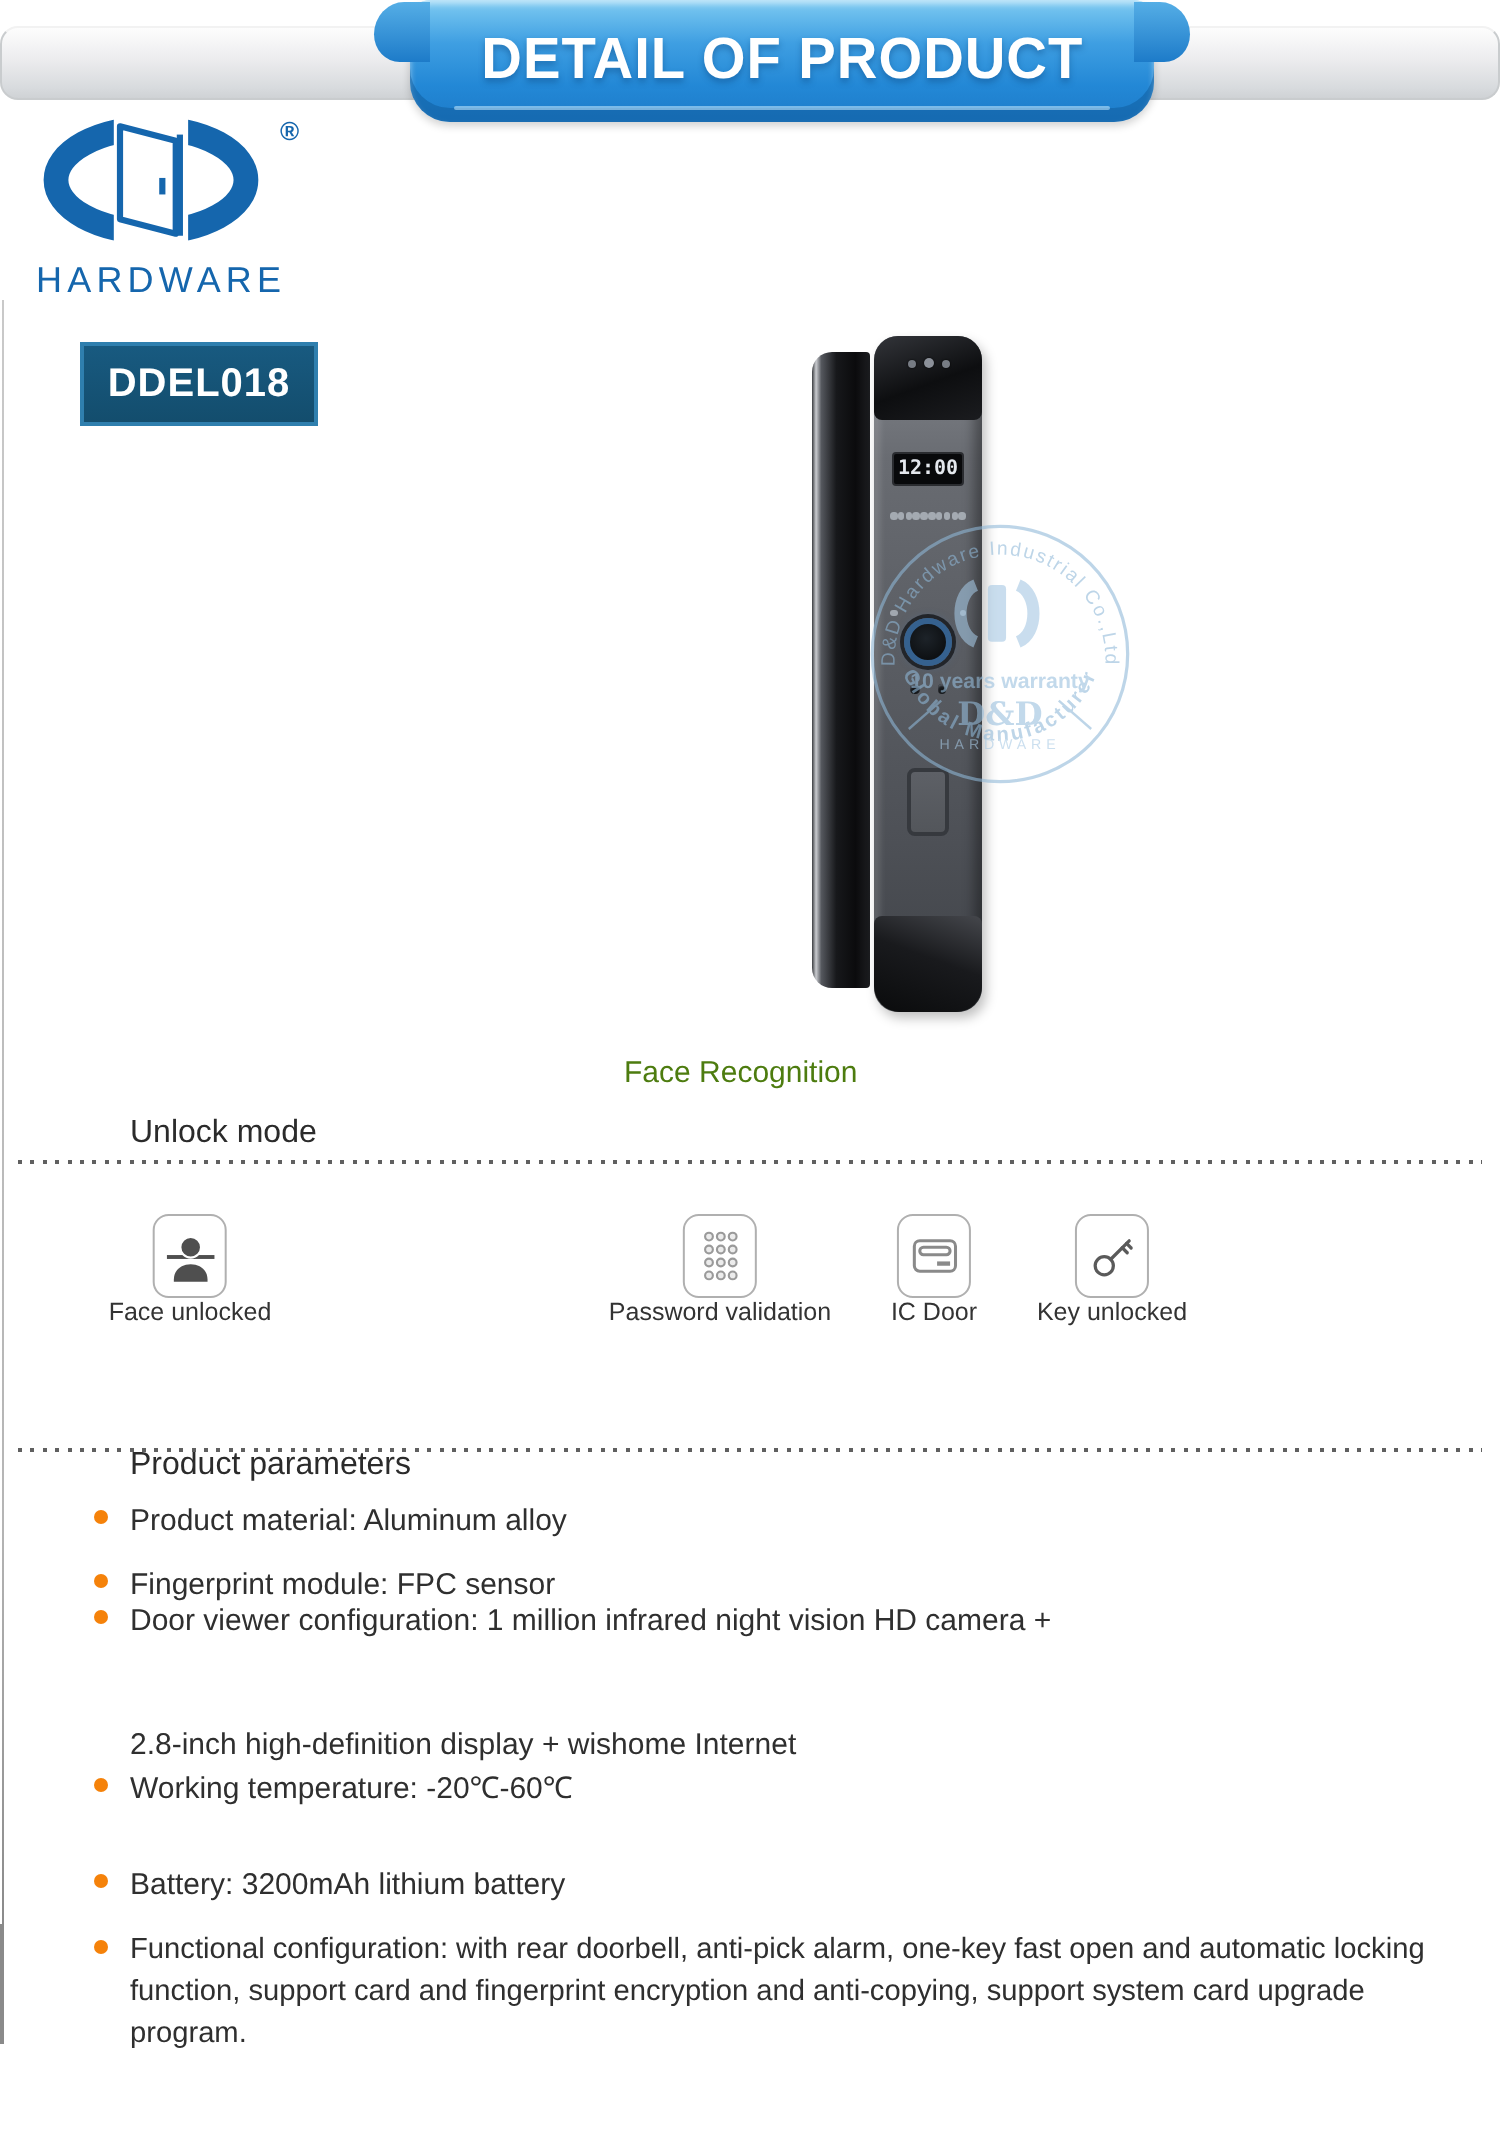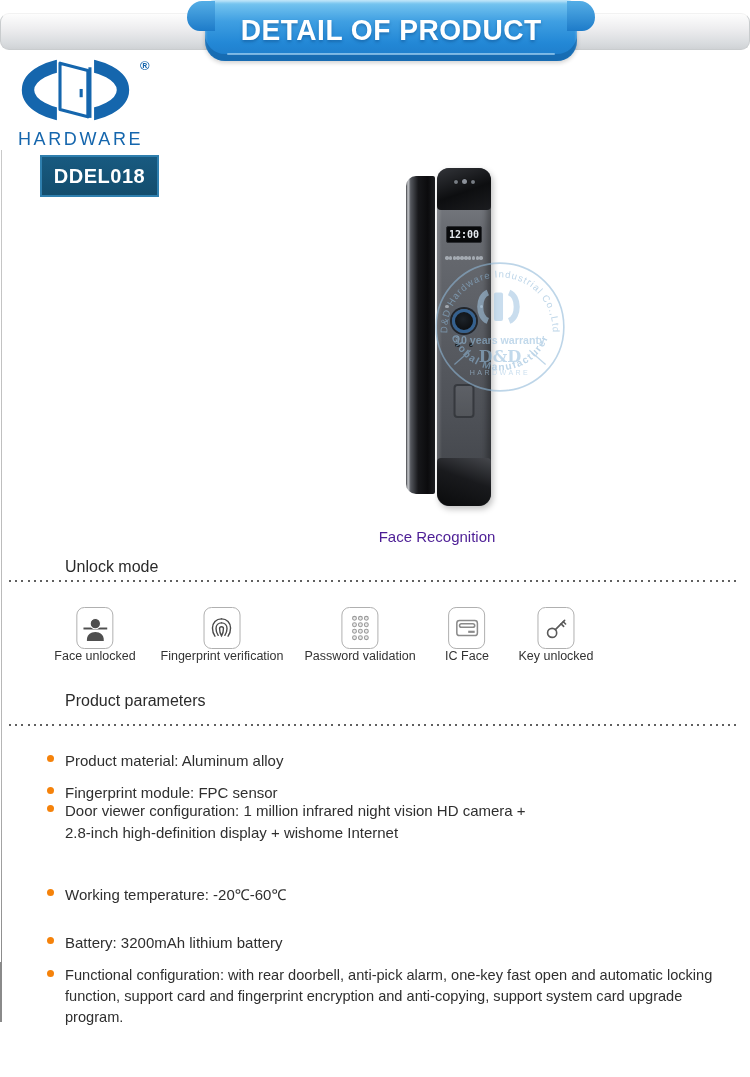--- a/index.html
+++ b/index.html
@@ -36,21 +36,21 @@
     transform:scaleX(.97); text-shadow:0 2px 3px rgba(10,70,130,.45);
   }
 
   
   .brand { position:absolute; left:14px; top:58px; width:170px; z-index:2; }
   .brand-reg { position:absolute; left:126px; top:0; font-size:13px; color:#1566ad; font-weight:bold; }
   .brand-name { margin-top:3px; padding-left:4px; font-size:18px; letter-spacing:2.6px; color:#1566ad; }
 
   
   .model-badge {
-    position:absolute; left:40px; top:155px; width:119px; height:42px;
+    position:absolute; left:40px; top:171px; width:119px; height:42px;
     background:linear-gradient(#185a80,#134d6d);
     border:2px solid #2f7fae;
     display:flex; align-items:center; justify-content:center;
     color:#fff; font-size:20px; font-weight:bold; letter-spacing:.5px;
   }
 
   
   .lock { position:absolute; left:402px; top:168px; width:98px; height:338px; z-index:4; }
   .lock-side {
     position:absolute; left:4px; top:8px; width:29px; height:318px; border-radius:10px 2px 2px 10px;
@@ -80,38 +80,38 @@
   .lock-dots2 i { width:4.5px; height:4.5px; border-radius:50%; background:#17191c; box-shadow:inset 0 1px 1px #565b62; }
   .lock-card { position:absolute; left:50%; top:216px; transform:translateX(-50%); width:21px; height:34px;
     border:2px solid #36393e; border-radius:4px; background:linear-gradient(#5d6066,#53565b); }
   .lock-cap-bottom { position:absolute; left:0; bottom:0; width:100%; height:48px; border-radius:4px 4px 13px 13px;
     background:linear-gradient(200deg,#45474c, #191a1d 45%, #0a0b0c); }
 
   
   .watermark { position:absolute; left:424px; top:251px; width:152px; height:152px; z-index:5; opacity:.58; pointer-events:none; }
 
   
-  .caption { position:absolute; left:312px; top:528px; width:250px; text-align:center; font-size:15px; color:#4c1d95; }
+  .caption { position:absolute; left:312px; top:528px; width:250px; font-size:15px; color:#4d7c0f; }
 
   
   .sec-heading { position:absolute; left:65px; font-size:16px; color:#2b2b2b; }
   .dotline { position:absolute; left:9px; width:732px; height:2px;
     background-image:repeating-linear-gradient(90deg,#606060 0 2px, transparent 2px 6.2px); }
 
   
   .mode-item { position:absolute; top:607px; transform:translateX(-50%); text-align:center; }
   .mode-box { width:37px; height:42px; margin:0 auto; border:1.4px solid #b0b0b0; border-radius:8px;
     background:#fff; display:flex; align-items:center; justify-content:center; }
   .mode-label { font-size:12.5px; color:#333; white-space:nowrap; }
 
   
   .param { position:absolute; left:47px; display:flex; }
   .param .dot { width:7px; height:7px; border-radius:50%; background:#f5820a; margin:5px 11px 0 0; flex:none; }
   .param .txt { font-size:15px; color:#2f2f2f; line-height:21.5px; }
-  .param .txt .line2 { display:block; }
+  .param .txt .line2 { display:block;margin-top:40px; }
   .param.para .txt { width:655px; font-size:14.6px; line-height:21px; }
 </style>
 </head>
 <body>
 
 <div id="page">
 
   <div class="page-edge"></div>
   <div class="page-edge-nub"></div>
 
@@ -204,32 +204,20 @@
     <div class="mode-box">
       <svg width="26" height="27" viewBox="0 0 24 25">
         <rect x="1" y="11.6" width="22" height="1.8" fill="#4f4f4f"></rect>
         <circle cx="12" cy="8" r="4.8" fill="#4f4f4f" stroke="#fff" stroke-width="1"></circle>
         <path d="M4.2 23c0-4.4 3.4-7.2 7.8-7.2s7.8 2.8 7.8 7.2v1H4.2z" fill="#4f4f4f"></path>
       </svg>
     </div>
     <div class="mode-label">Face unlocked</div>
   </div>
 
-  <div class="mode-item" style="left:222px">
-    <div class="mode-box">
-      <svg width="26" height="28" viewBox="0 0 24 26" fill="none" stroke="#4a4a4a" stroke-width="1.3" stroke-linecap="round">
-        <path d="M12 4.5c-5 0-8.4 3.6-8.4 8.6 0 3 .9 5.6 2.3 7.5"></path>
-        <path d="M12 4.5c5 0 8.4 3.6 8.4 8.6 0 3-.9 5.6-2.3 7.5"></path>
-        <path d="M12 8.2c-3 0-5.1 2.2-5.1 5.2 0 2.5.8 4.7 2 6.4"></path>
-        <path d="M12 8.2c3 0 5.1 2.2 5.1 5.2 0 2.5-.8 4.7-2 6.4"></path>
-        <path d="M12 11.8c-1 0-1.8.9-1.8 2 0 2.4.7 4.8 1.8 6.6 1.1-1.8 1.8-4.2 1.8-6.6 0-1.1-.8-2-1.8-2z"></path>
-      </svg>
-    </div>
-    <div class="mode-label">Fingerprint verification</div>
-  </div>
 
   <div class="mode-item" style="left:360px">
     <div class="mode-box">
       <svg width="24" height="28" viewBox="0 0 22 26">
         <g fill="#ececec" stroke="#9a9a9a" stroke-width="1">
           <circle cx="5.5" cy="4" r="1.8"></circle>
             <circle cx="11" cy="4" r="1.8"></circle>
             <circle cx="16.5" cy="4" r="1.8"></circle>
           <circle cx="5.5" cy="10" r="1.8"></circle>
             <circle cx="11" cy="10" r="1.8"></circle>
@@ -247,37 +235,37 @@
   </div>
 
   <div class="mode-item" style="left:467px">
     <div class="mode-box">
       <svg width="26" height="24" viewBox="0 0 24 22" fill="none" stroke="#8a8a8a" stroke-width="1.4">
         <rect x="2.5" y="4" width="19" height="14" rx="2.5"></rect>
         <rect x="5" y="7" width="14" height="3.4" rx="1.7"></rect>
         <line x1="13" y1="14.5" x2="19" y2="14.5" stroke-width="2"></line>
       </svg>
     </div>
-    <div class="mode-label">IC Face</div>
+    <div class="mode-label">IC Door</div>
   </div>
 
   <div class="mode-item" style="left:556px">
     <div class="mode-box">
       <svg width="26" height="26" viewBox="0 0 24 24" fill="none" stroke="#5a5a5a" stroke-width="1.5" stroke-linecap="round">
         <circle cx="8" cy="16.5" r="4.2"></circle>
         <line x1="11" y1="13.5" x2="19.5" y2="5"></line>
         <line x1="16.3" y1="8.2" x2="18.6" y2="10.5"></line>
         <line x1="18.3" y1="6.2" x2="20.4" y2="8.3"></line>
       </svg>
     </div>
     <div class="mode-label">Key unlocked</div>
   </div>
 
 
-  <div class="sec-heading" style="top:692px">Product parameters</div>
+  <div class="sec-heading" style="top:724px">Product parameters</div>
   <div class="dotline" style="top:724px"></div>
 
   <div class="param" style="top:750px">
     <span class="dot"></span>
     <span class="txt">Product material: Aluminum alloy</span>
   </div>
   <div class="param" style="top:782px">
     <span class="dot"></span>
     <span class="txt">Fingerprint module: FPC sensor</span>
   </div>

